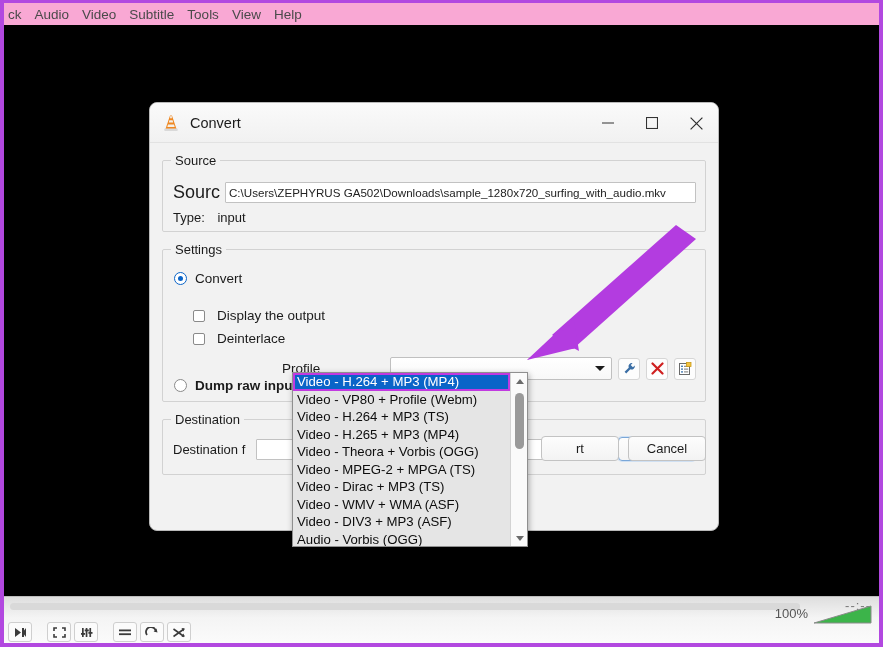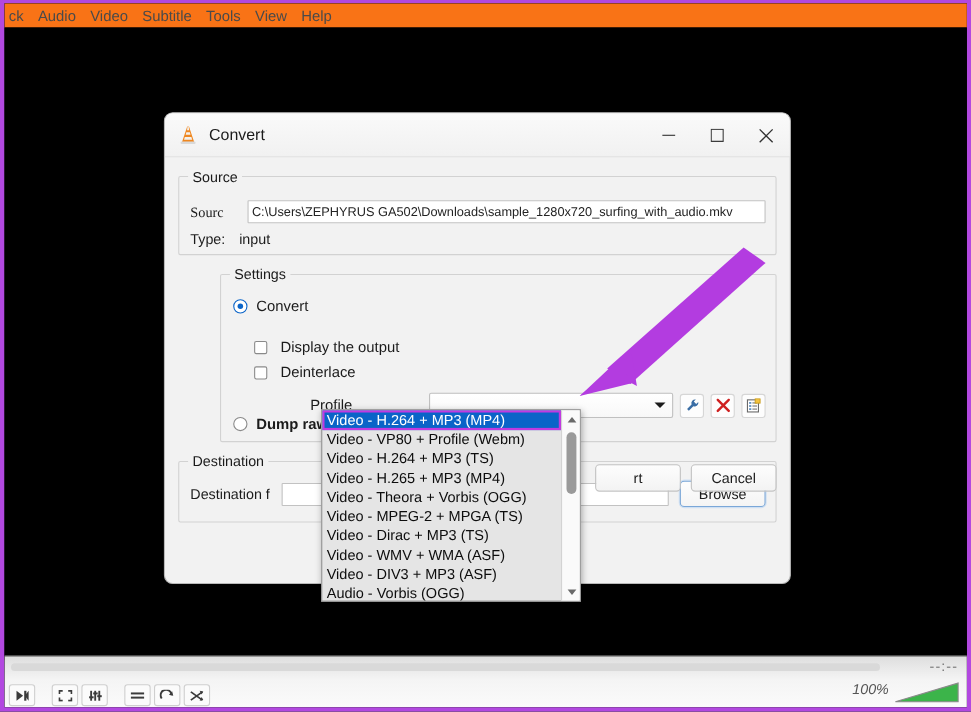--- a/index.html
+++ b/index.html
@@ -21,21 +21,21 @@
     border-bottom-width: 4px;
     overflow: hidden;
   }
 
   
   #menubar {
     position: absolute;
     left: 0; top: 0;
     width: 875px;
     height: 22px;
-    background: #f97316;
+    background: #f9a8d4;
     display: flex;
     align-items: center;
     padding-left: 2px;
     gap: 9px;
     font-size: 13.5px;
     color: #4a4a4a;
     white-space: nowrap;
   }
   #menubar .mi { padding: 1px 2px; cursor: default; }
 
@@ -83,22 +83,22 @@
     width: 24px; height: 20px;
     display: flex; align-items: center; justify-content: center;
     background: #fbfbfb;
     border: 1px solid #cfcfcf;
     border-radius: 3px;
   }
   .ctrl svg { display: block; }
   .ctrlgap { width: 9px; }
   #volwrap {
     position: absolute;
-    right: 6px; bottom: 4px;
-    display: flex; align-items: flex-start; gap: 5px; font-style: italic;
+    right: 6px; bottom: 19px;
+    display: flex; align-items: center; gap: 5px;
   }
   #volpct { font-size: 13px; color: #555; padding-bottom: 1px; }
 
   
   #dialog {
     position: absolute;
     left: 145px; top: 99px;
     width: 570px;
     height: 429px;
     background: #f2f2f2;
@@ -141,38 +141,38 @@
     top: -8px; left: 8px;
     background: #f2f2f2;
     padding: 0 4px;
     font-size: 13px;
     color: #1b1b1b;
   }
 
   
   #src-group { margin-top: 17px; height: 72px; }
   #src-row { position: absolute; left: 10px; top: 21px; right: 9px; display: flex; align-items: center; }
-  #src-label { font-size: 13px; color: #1b1b1b; width: 52px; overflow: hidden; white-space: nowrap; font-family: Liberation Serif, serif; }
+  #src-label { font-size: 18px; color: #1b1b1b; width: 52px; overflow: hidden; white-space: nowrap; }
   #src-input {
     flex: 1;
     height: 21px;
     background: #ffffff;
     border: 1px solid #c2c2c2;
     border-radius: 1px;
     font-size: 11.6px;
     color: #232323;
     padding: 0 3px;
     display: flex; align-items: center;
     white-space: nowrap; overflow: hidden;
   }
   #type-row { position: absolute; left: 10px; top: 49px; font-size: 13px; color: #1b1b1b; }
   #type-row .tval { margin-left: 9px; }
 
   
-  #set-group { margin-top: 17px; height: 153px; margin-left: 38px; }
+  #set-group { margin-top: 17px; height: 153px; }
 
   .radiorow { position: absolute; display: flex; align-items: center; gap: 8px; font-size: 13.5px; color: #1b1b1b; }
   .radio {
     width: 13px; height: 13px;
     border-radius: 50%;
     border: 1px solid #8a8a8a;
     background: #fff;
     position: relative;
     flex: none;
   }
@@ -239,21 +239,21 @@
     border: 1px solid #7aa7d8;
     border-radius: 4px;
     box-shadow: 0 0 0 1px #cfe0f3;
     font-size: 13px; color: #1b1b1b;
     display: flex; align-items: center; justify-content: center;
   }
 
   
   #footer {
     position: absolute;
-    right: 12px; bottom: 28px;
+    right: 12px; bottom: 14px;
     display: flex; gap: 9px;
   }
   .fbtn {
     width: 78px; height: 25px;
     background: linear-gradient(#fdfdfd, #f3f3f3);
     border: 1px solid #c3c3c3;
     border-radius: 4px;
     font-size: 13px; color: #1b1b1b;
     display: flex; align-items: center; justify-content: center;
   }

